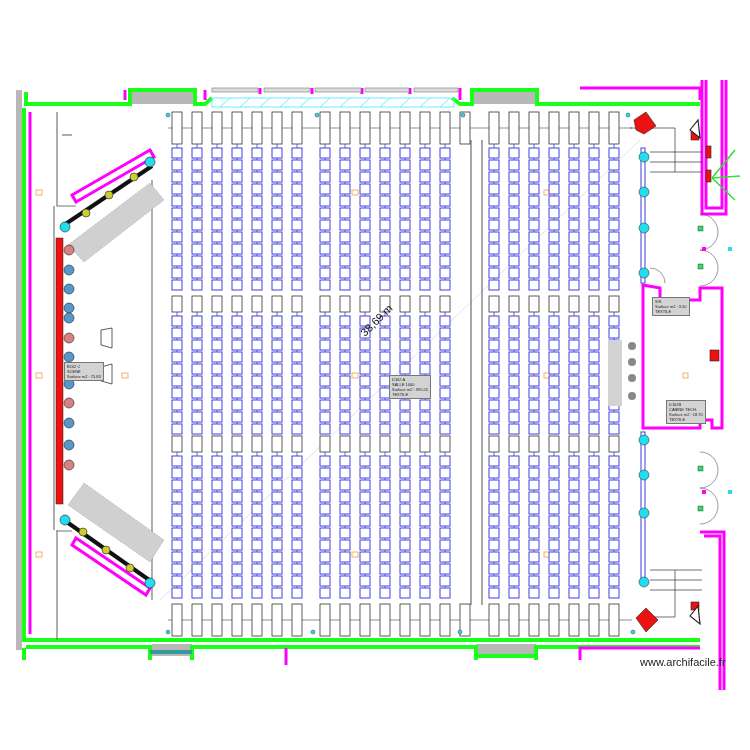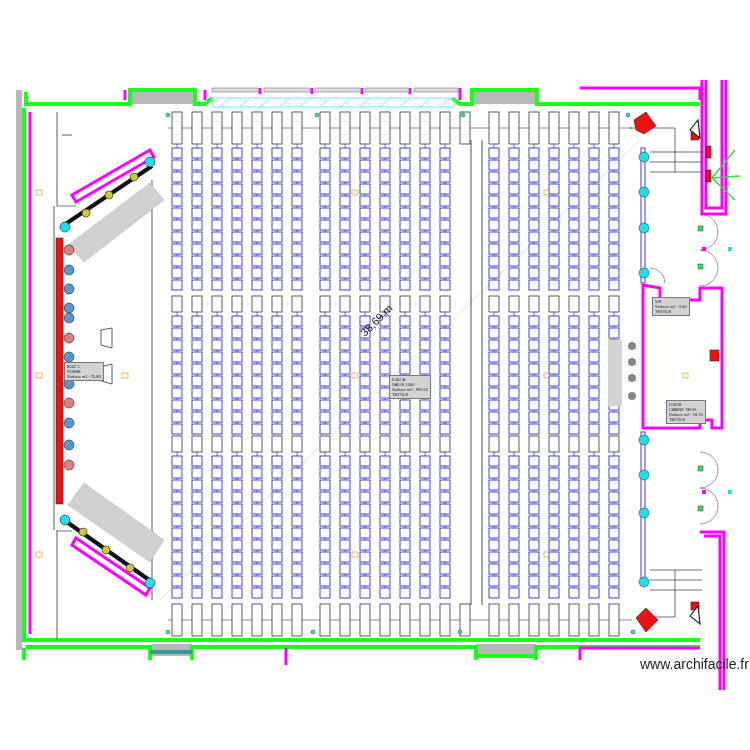--- a/index.html
+++ b/index.html
@@ -1,20 +1,20 @@
 <!DOCTYPE html>
 <html><head>
 <meta charset="utf-8">
 <style>
   html,body{margin:0;padding:0;background:#fff;}
   body{width:750px;height:750px;position:relative;overflow:hidden;font-family:"Liberation Sans",sans-serif;}
   #plan{position:absolute;left:0;top:0;width:750px;height:750px;}
   .lbl{position:absolute;background:#d3d3d3;border:1px solid #777;font-size:4px;line-height:5px;padding:1px 2px;color:#222;font-family:"Liberation Sans",sans-serif;white-space:nowrap;}
   .dim{position:absolute;left:358px;top:330px;font-size:11px;color:#111;transform:rotate(-45deg);transform-origin:left top;font-family:"Liberation Sans",sans-serif;white-space:nowrap;}
-  .wm{position:absolute;left:640px;top:656px;font-size:14px;color:#222;font-family:"Liberation Sans",sans-serif;}
+  .wm{position:absolute;left:640px;top:656px;font-size:11px;color:#222;font-family:"Liberation Sans",sans-serif;}
 </style>
 </head>
 <body>
 
 <svg id="plan" viewBox="0 0 750 750" xmlns="http://www.w3.org/2000/svg">
 
   <g>
     <rect x="16" y="90" width="6" height="560" fill="#b8b8b8"></rect>
     <rect x="130" y="88" width="65" height="16" fill="#b8b8b8"></rect>
     <rect x="472" y="88" width="65" height="16" fill="#b8b8b8"></rect>

